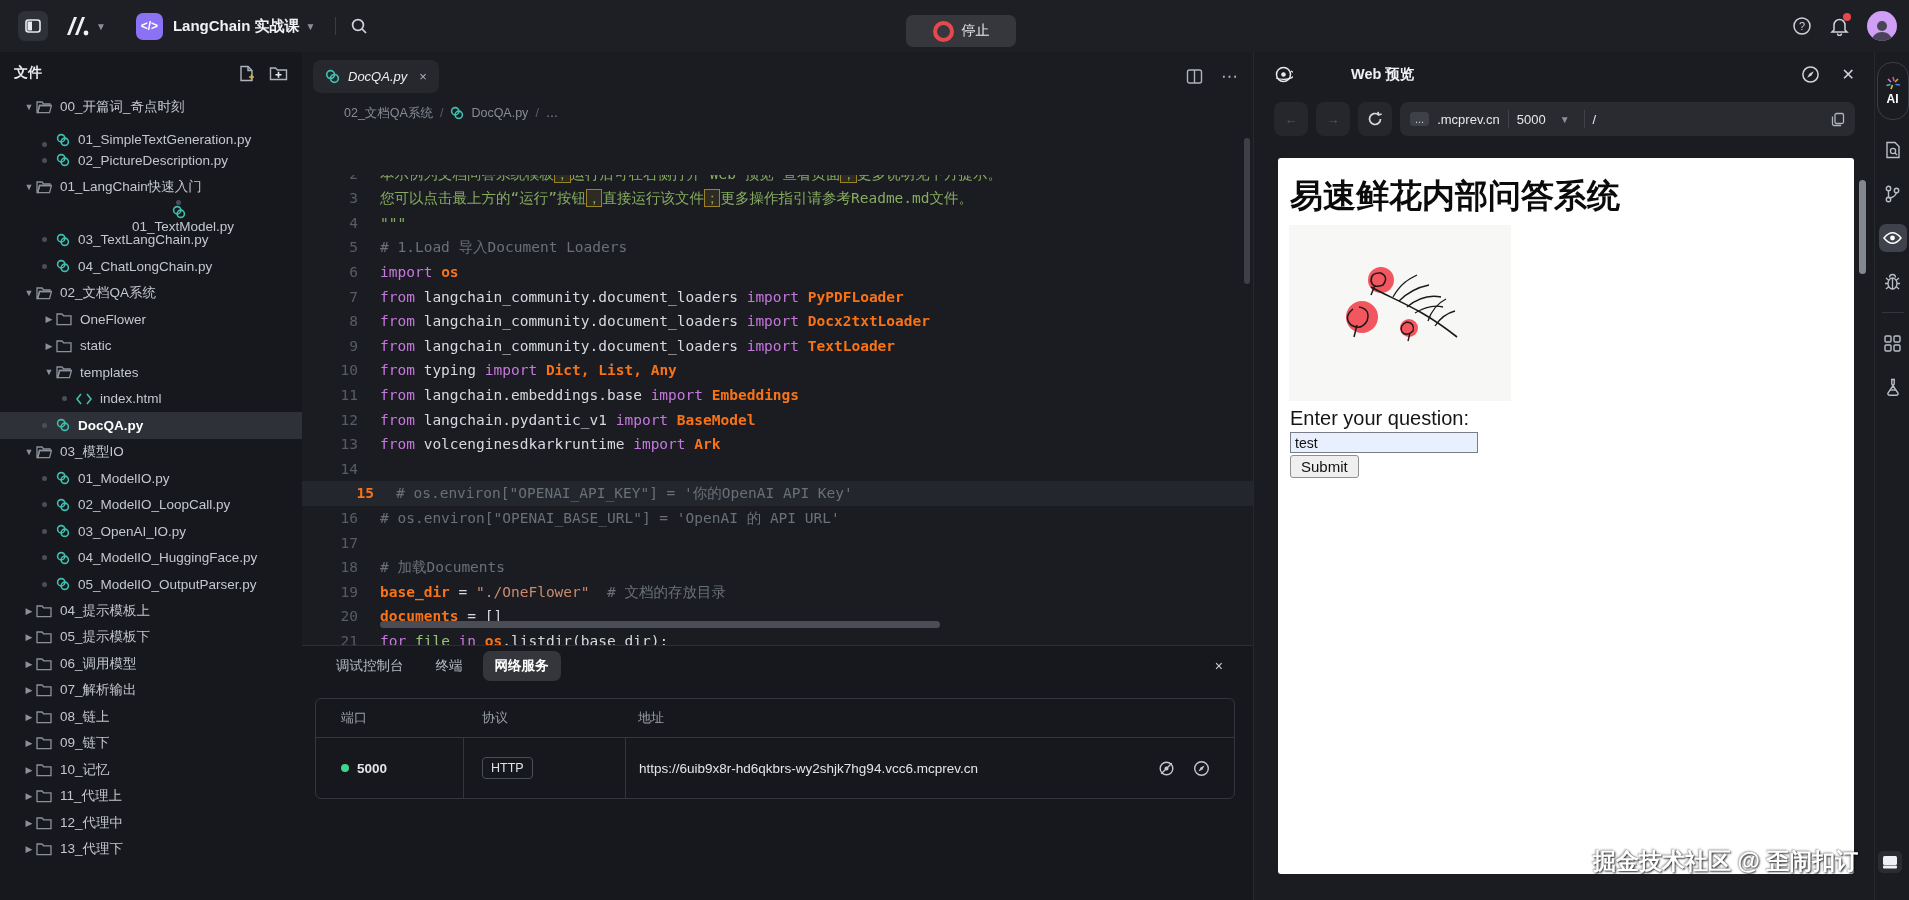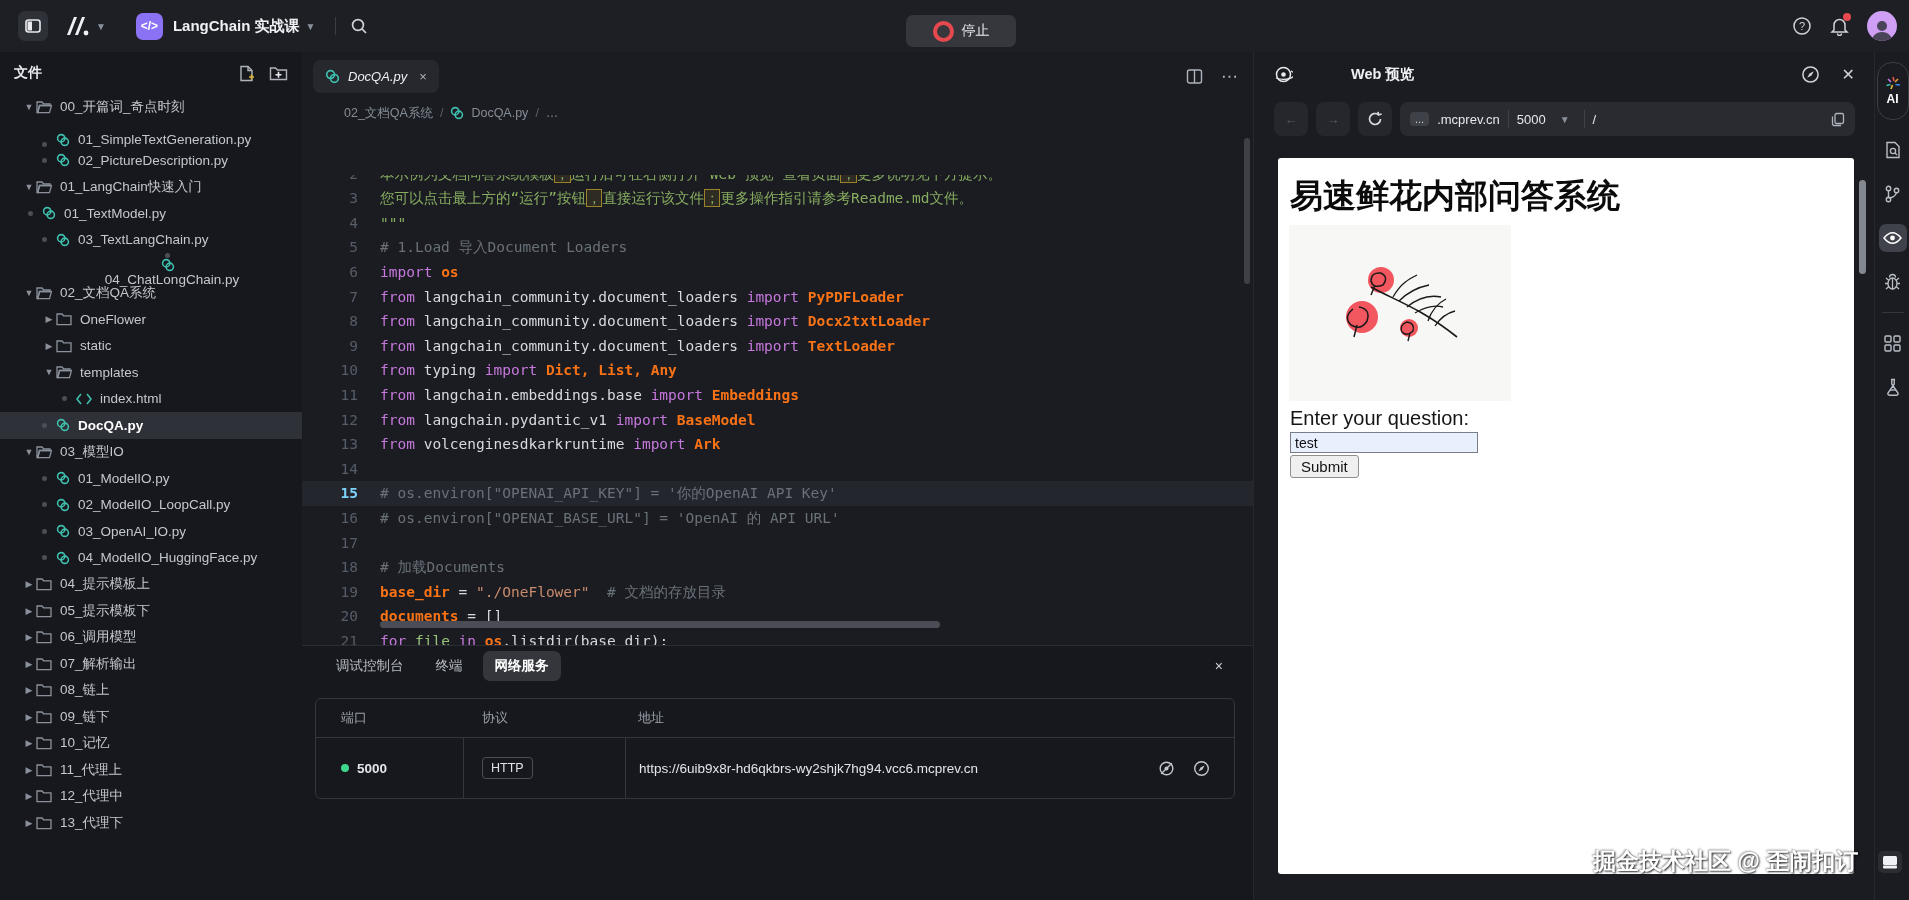--- a/index.html
+++ b/index.html
@@ -50,21 +50,21 @@
   .crumbs{height:26px;display:flex;align-items:center;padding-left:42px;color:#868c96;font-size:12.5px;gap:7px;}
   .code{position:relative;height:519px;overflow:hidden;font-family:"DejaVu Sans Mono","Liberation Mono",monospace;
         font-size:14.5px;line-height:24.6px;white-space:pre;}
   .cl{display:flex;height:24.6px;}
   .cl.clip{height:11px;overflow:hidden;}
   .cl.clip .inner{margin-top:-13px;}
   .cl .inner{display:flex;width:100%;}
   .cl .num{flex:0 0 56px;text-align:right;color:#565d68;padding-right:0;}
   .cl .src{padding-left:22px;}
   .cl.active{background:#24262d;}
-  .cl.active .num{color:#7dd3fc;font-weight:700;}
+  .cl.active .num{color:#f97316;font-weight:700;padding-left:16px;}
   .tk-kw{color:#c678dd;}
   .tk-pl{color:#d6d9de;}
   .tk-b{color:#f97316;font-weight:600;}
   .tk-str{color:#87ab5f;}
   .tk-str2{color:#c98a6d;}
   .tk-cmt{color:#6a7078;}
   .tk-grn{color:#98c379;}
   .tk-warn{border:1px solid #9d8327;background:rgba(157,131,39,.16);}
   .vsb{position:absolute;right:3px;top:12px;width:6px;height:146px;background:#3d4047;border-radius:3px;}
   .hsb{position:absolute;left:78px;top:495px;width:560px;height:7px;background:#4a4d55;border-radius:4px;}
@@ -227,41 +227,41 @@
       <div class="row" style="padding-left: 22px;">
         <span class="cv">▼</span>
         <span class="ficon">
           <svg width="16" height="14" viewBox="0 0 16 14">
             <path d="M1 2 h5 l1.6 1.8 H14 V5.5 H3.5 L1.8 12.6 H1 Z" fill="none" stroke="#8b919c" stroke-width="1.3"></path>
             <path d="M3.5 5.5 H15.5 L13.5 12.6 H1.8 Z" fill="none" stroke="#8b919c" stroke-width="1.3"></path>
           </svg>
         </span>
         <span>01_LangChain快速入门</span>
       </div>
-      <div class="row" style="padding-left: 28px;">
+      <div class="row" style="padding-left: 64px; flex-direction: column;">
         <span class="dot"></span>
         <span class="ficon">
           <svg width="14" height="14" viewBox="0 0 15 15">
             <circle cx="5.6" cy="5.6" r="3.9" fill="none" stroke="#3fbfae" stroke-width="1.7"></circle>
             <circle cx="9.4" cy="9.4" r="3.9" fill="none" stroke="#3fbfae" stroke-width="1.7"></circle>
           </svg>
         </span>
         <span>01_TextModel.py</span>
       </div>
       <div class="row" style="padding-left: 42px;">
         <span class="dot"></span>
         <span class="ficon">
           <svg width="14" height="14" viewBox="0 0 15 15">
             <circle cx="5.6" cy="5.6" r="3.9" fill="none" stroke="#3fbfae" stroke-width="1.7"></circle>
             <circle cx="9.4" cy="9.4" r="3.9" fill="none" stroke="#3fbfae" stroke-width="1.7"></circle>
           </svg>
         </span>
         <span>03_TextLangChain.py</span>
       </div>
-      <div class="row" style="padding-left: 42px; flex-direction: column;">
+      <div class="row" style="padding-left: 42px;">
         <span class="dot"></span>
         <span class="ficon">
           <svg width="14" height="14" viewBox="0 0 15 15">
             <circle cx="5.6" cy="5.6" r="3.9" fill="none" stroke="#3fbfae" stroke-width="1.7"></circle>
             <circle cx="9.4" cy="9.4" r="3.9" fill="none" stroke="#3fbfae" stroke-width="1.7"></circle>
           </svg>
         </span>
         <span>04_ChatLongChain.py</span>
       </div>
       <div class="row" style="padding-left: 22px;">
@@ -363,20 +363,30 @@
       </div>
       <div class="row" style="padding-left: 42px;">
         <span class="dot"></span>
         <span class="ficon">
           <svg width="14" height="14" viewBox="0 0 15 15">
             <circle cx="5.6" cy="5.6" r="3.9" fill="none" stroke="#3fbfae" stroke-width="1.7"></circle>
             <circle cx="9.4" cy="9.4" r="3.9" fill="none" stroke="#3fbfae" stroke-width="1.7"></circle>
           </svg>
         </span>
         <span>04_ModelIO_HuggingFace.py</span>
+      </div>
+      <div class="row" style="padding-left: 42px;">
+        <span class="dot"></span>
+        <span class="ficon">
+          <svg width="14" height="14" viewBox="0 0 15 15">
+            <circle cx="5.6" cy="5.6" r="3.9" fill="none" stroke="#3fbfae" stroke-width="1.7"></circle>
+            <circle cx="9.4" cy="9.4" r="3.9" fill="none" stroke="#3fbfae" stroke-width="1.7"></circle>
+          </svg>
+        </span>
+        <span>05_ModelIO_OutputParser.py</span>
       </div>
       <div class="row" style="padding-left: 22px;">
         <span class="cv">▶</span>
         <span class="ficon">
           <svg width="16" height="14" viewBox="0 0 16 14">
             <path d="M1 2 h5 l1.6 1.8 H15 V12.6 H1 Z" fill="none" stroke="#8b919c" stroke-width="1.3"></path>
           </svg>
         </span>
         <span>04_提示模板上</span>
       </div>

